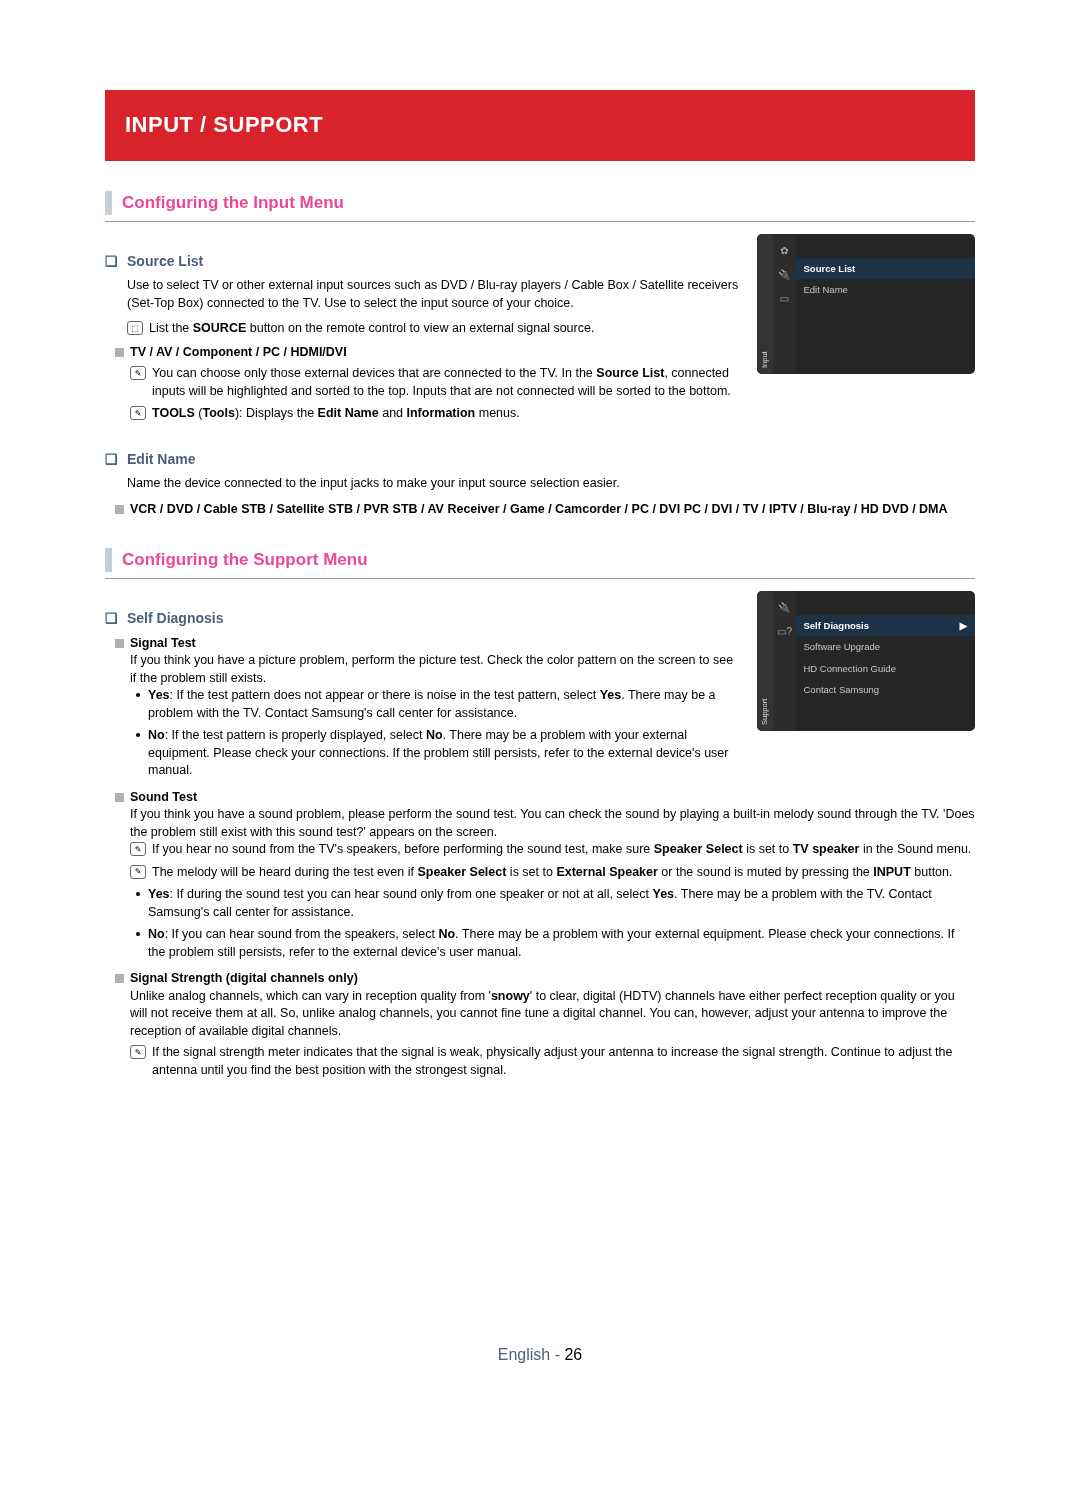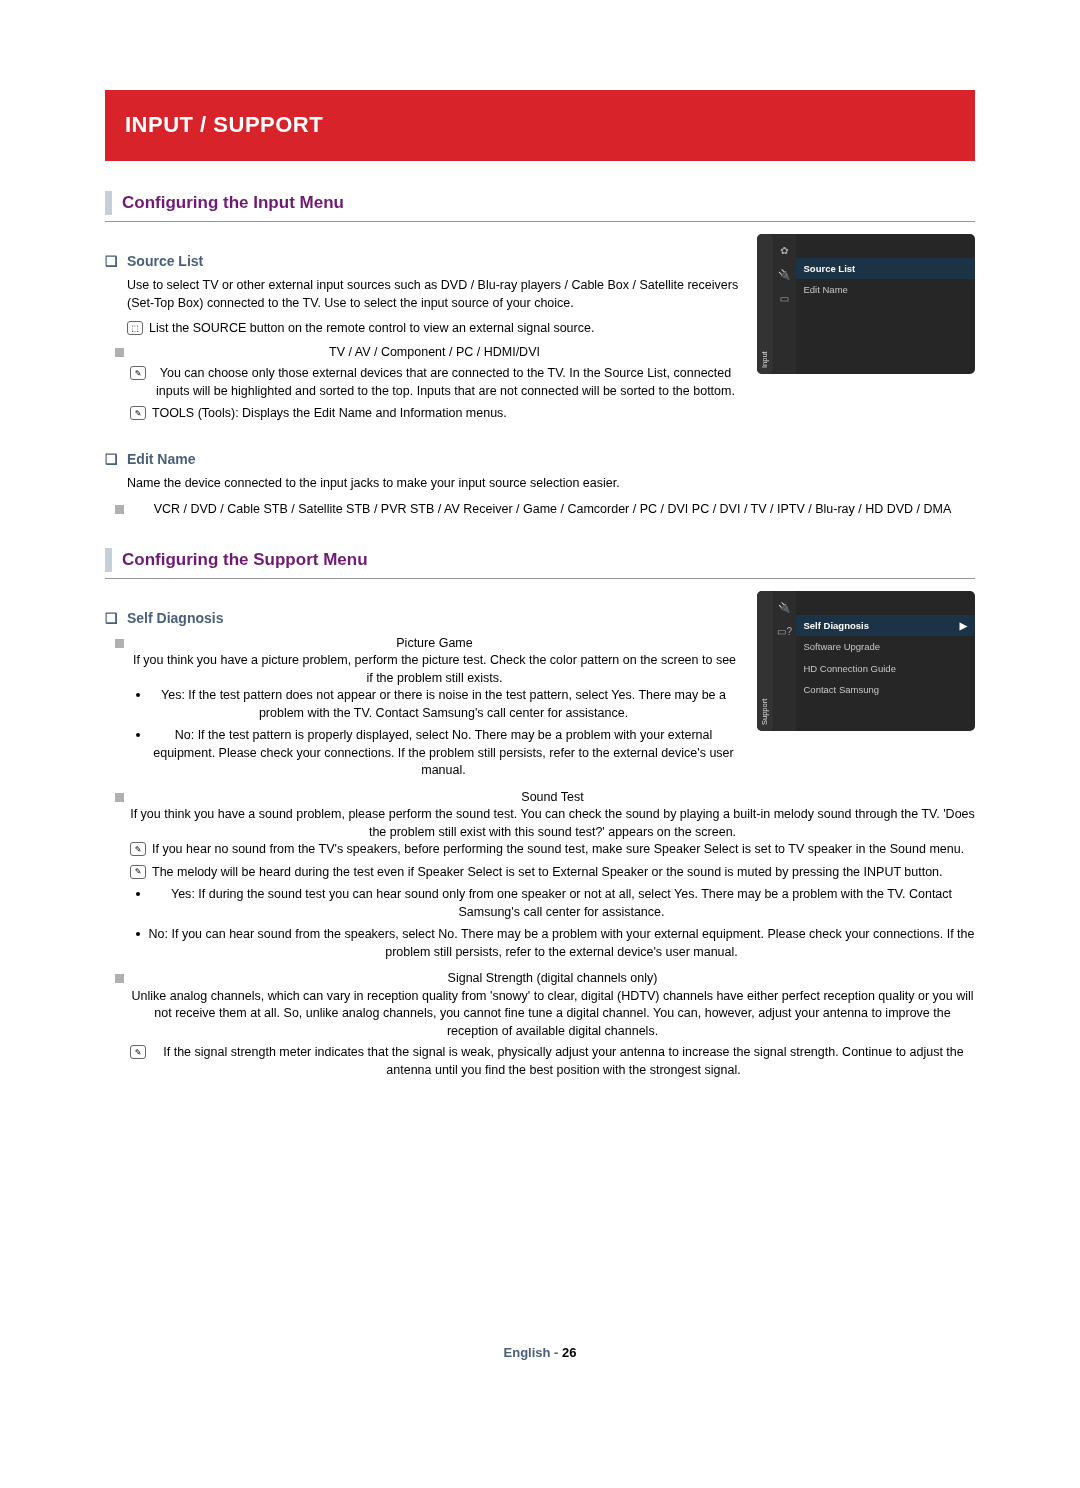--- a/index.html
+++ b/index.html
@@ -15,21 +15,21 @@
   }
   .red-banner {
     background: #d8232a;
     color: #fff;
     font-weight: bold;
     font-size: 22px;
     padding: 20px 20px;
     letter-spacing: 0.5px;
   }
   .section-heading {
-    color: #701a75;
+    color: #ec4899;
     font-weight: bold;
     font-size: 17px;
     border-left: 7px solid #c6ced8;
     padding-left: 10px;
     margin: 30px 0 6px 0;
   }
   .hr {
     border: none;
     border-top: 1px solid #999;
     margin: 2px 0 12px 0;
@@ -128,45 +128,44 @@
     width:9px; height:9px;
     background:#b0b0b0;
     margin-right:6px;
     flex-shrink:0;
     margin-top:4px;
   }
   .sq-line {
     display:flex;
     padding-left:10px;
     margin-bottom:4px;
-    text-align:center;
   }
   .sq-body { flex:1; }
   .note-row, .bullet-row {
     display: flex;
     gap: 6px;
     padding-left: 0;
     margin-bottom: 5px;
   }
   .bullet-dot {
     width: 4px; height: 4px;
     background: #000;
     border-radius: 50%;
     margin-top: 6px;
     flex-shrink:0;
     margin-left:6px;
     margin-right:2px;
   }
-  .bold { font-weight: normal; }
+  .bold { font-weight: bold; }
   .footer {
     text-align: center;
     margin-top: 260px;
     color: #4a5f7a;
-    font-weight: bold;
-    font-size: 13px;
+    font-weight: normal;
+    font-size: 16px;
   }
   .footer .pnum { color: #000; }
 </style>
 </head>
 <body>
 
 <div class="red-banner">INPUT / SUPPORT</div>
 
 <div class="section-heading">Configuring the Input Menu</div>
 <hr class="hr">
@@ -231,21 +230,21 @@
 <div class="section-heading">Configuring the Support Menu</div>
 <hr class="hr">
 
 <div class="content-row">
   <div class="content-col">
     <div class="sub-heading">Self Diagnosis</div>
 
     <div class="sq-line">
       <span class="sq"></span>
       <div class="sq-body">
-        <div class="bold">Picture Game</div>
+        <div class="bold">Signal Test</div>
         <div>If you think you have a picture problem, perform the picture test. Check the color pattern on the screen to see if the problem still exists.</div>
         <div class="bullet-row">
           <span class="bullet-dot"></span>
           <span>
             <span class="bold">Yes</span><span>: If the test pattern does not appear or there is noise in the test pattern, select </span><span class="bold">Yes</span><span>. There may be a problem with the TV. Contact Samsung's call center for assistance.</span>
           </span>
         </div>
         <div class="bullet-row">
           <span class="bullet-dot"></span>
           <span>

